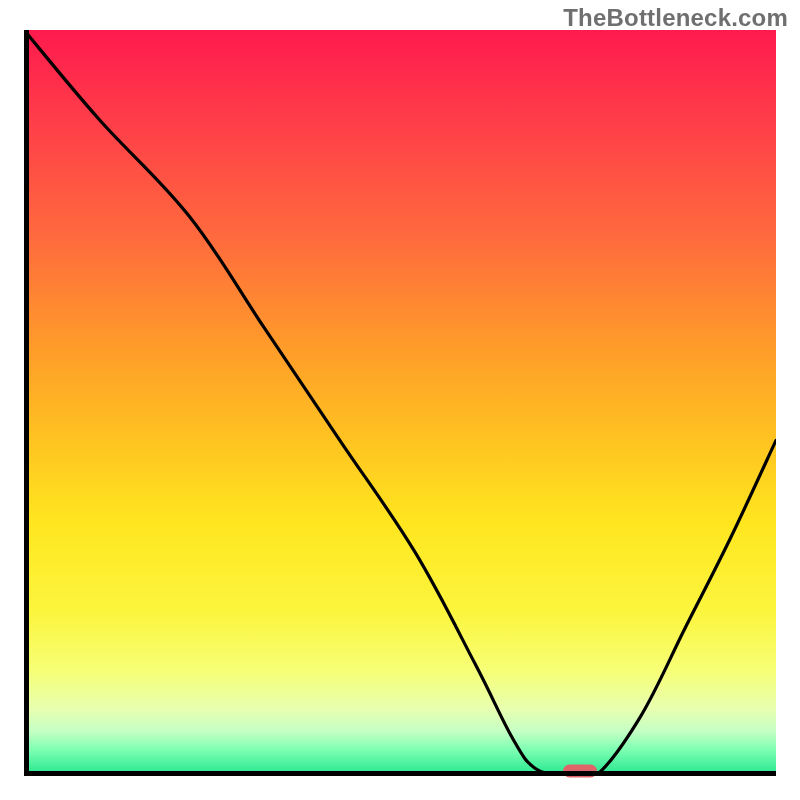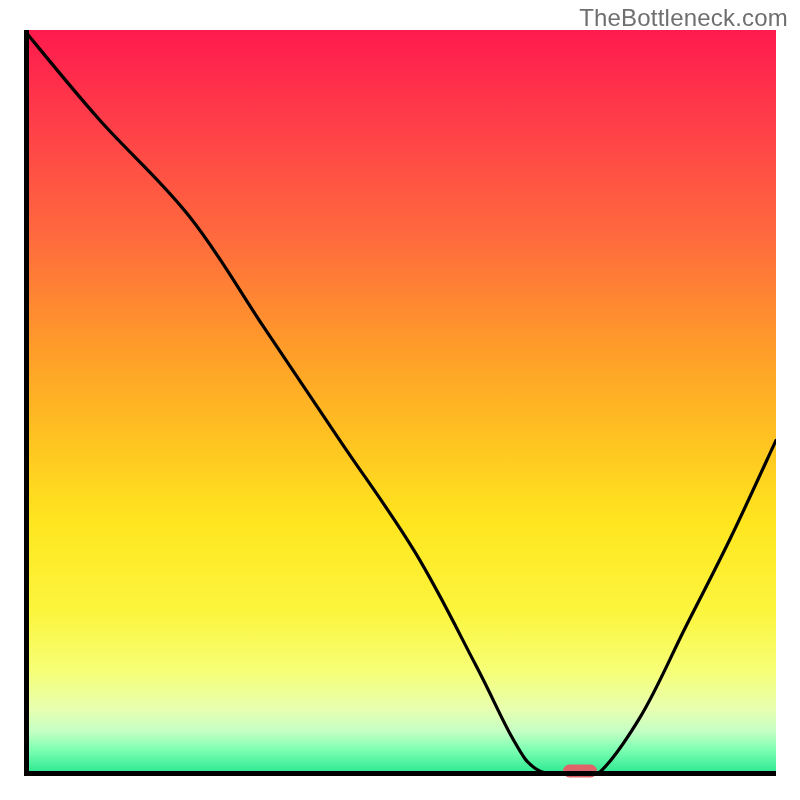--- a/index.html
+++ b/index.html
@@ -19,21 +19,21 @@
     width: 800px;
     height: 800px;
     box-sizing: border-box;
   }
 
   .watermark {
     position: absolute;
     top: 4px;
     right: 12px;
     font-size: 24px;
-    font-weight: 400;
+    font-weight: 700;
     color: #6f6f6f;
     letter-spacing: 0.2px;
     z-index: 50;
   }
 
   .plot {
     position: absolute;
     left: 24px;
     top: 30px;
     width: 752px;

